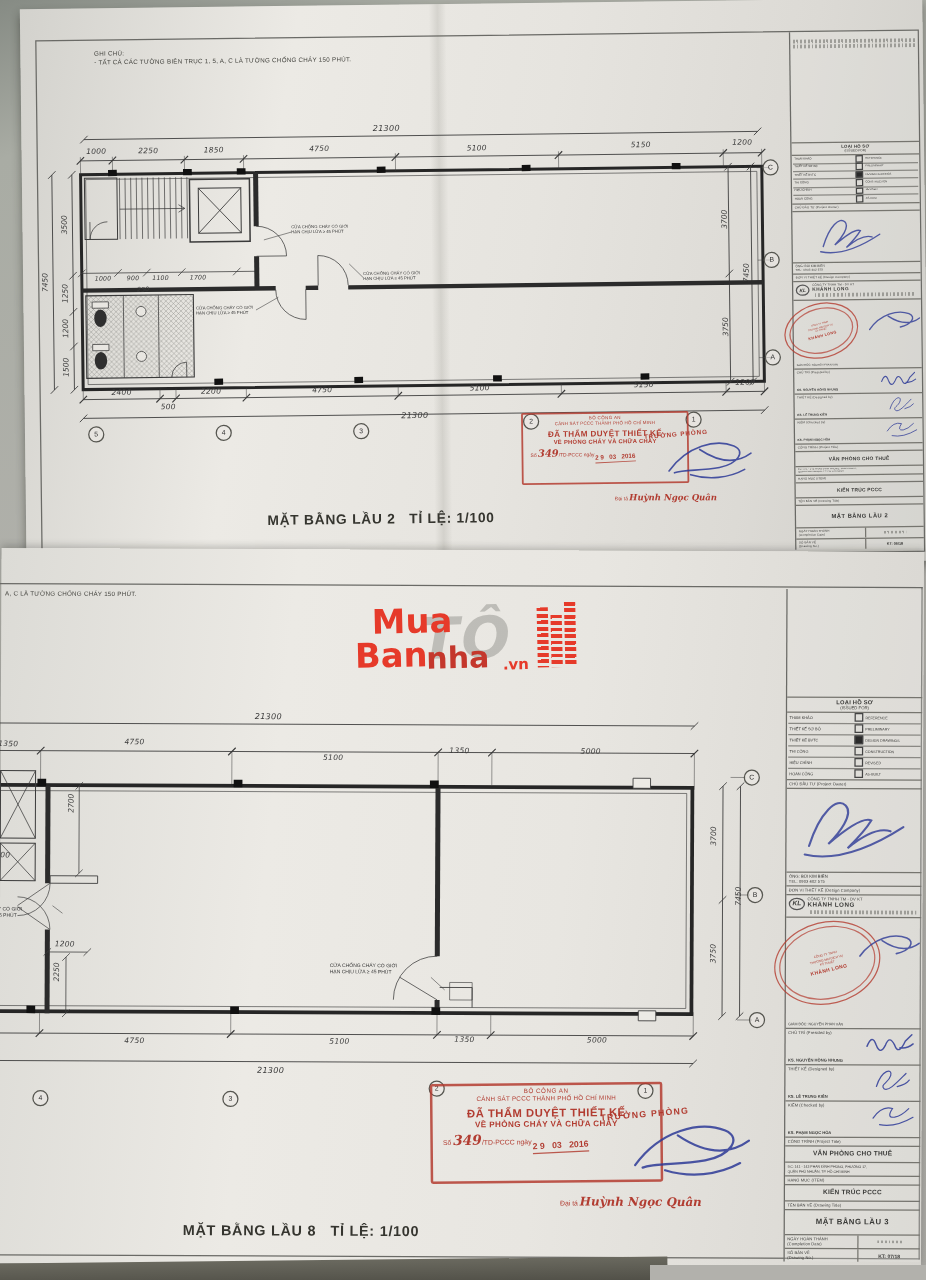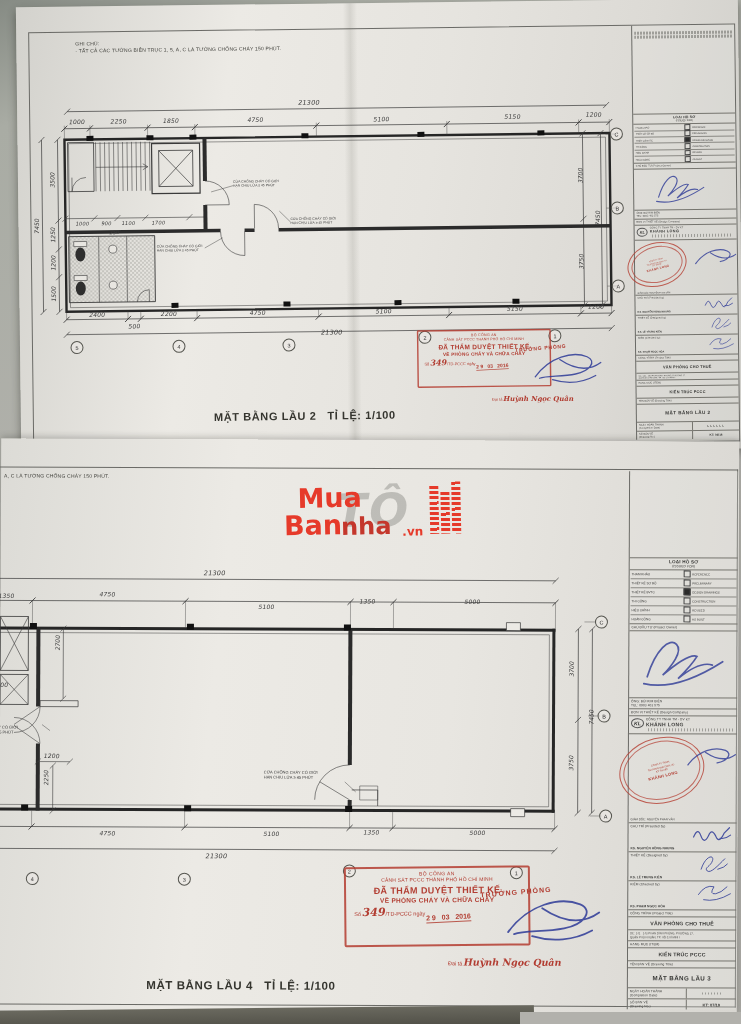--- a/index.html
+++ b/index.html
@@ -514,21 +514,21 @@
         <div class="date">2 9   03   2016</div>
         <div class="chief">TRƯỞNG PHÒNG</div>
         <svg style="left:160px;top:26px" width="100" height="58" viewBox="0 0 100 55">
           <path d="M6,38 C26,10 58,2 78,10 C92,16 82,30 62,34 C42,38 22,36 12,40 M40,14 C58,26 78,32 97,18 M30,42 C50,48 72,46 90,36" fill="none" stroke="#2d3a96" stroke-width="1.8" stroke-linecap="round" opacity="0.85"></path>
         </svg>
         <div class="signer">
           <span>Đại tá</span> <b>Huỳnh Ngọc Quân</b>
         </div>
       </div>
 
-      <div class="caption" style="left:242px;top:980px;font-size:11.5px">MẶT BẰNG LẦU 4   TỈ LỆ: 1/100</div>
+      <div class="caption" style="left:242px;top:980px;font-size:11.5px">MẶT BẰNG LẦU 8   TỈ LỆ: 1/100</div>
 
       <div class="tb tb2">
         <div class="sp"></div>
         <div class="sec c">
             <div class="hl">LOẠI HỒ SƠ</div>
             <div class="he">(ISSUED FOR)</div>
           </div>
         <div class="sec cbt">
           <div class="cbrow">
               <span class="vn">THAM KHẢO</span>

